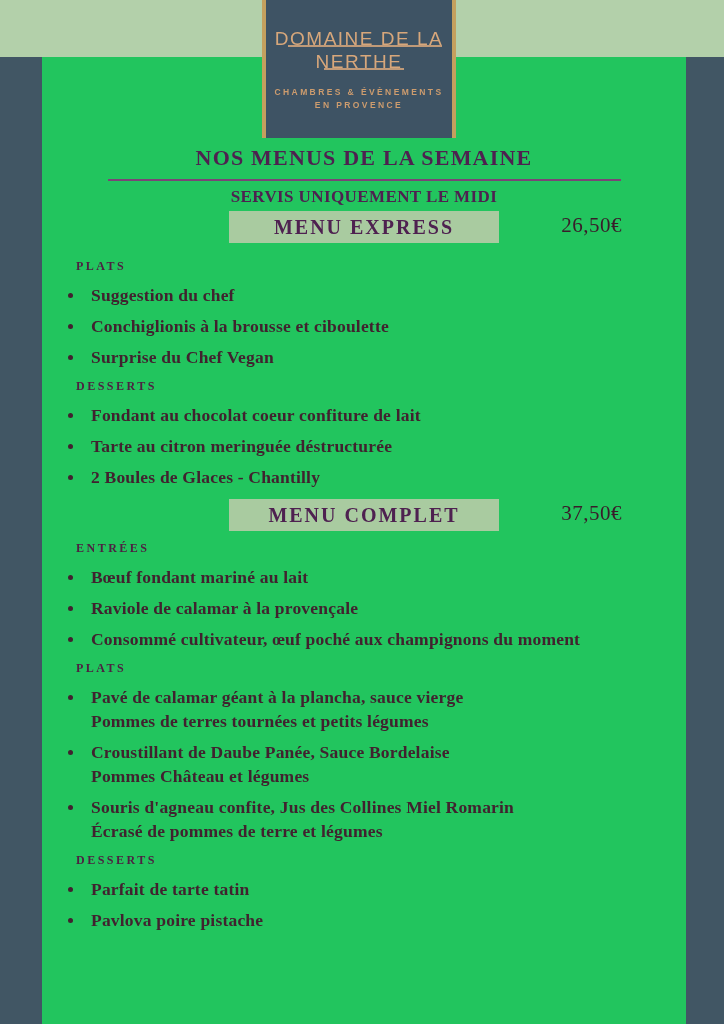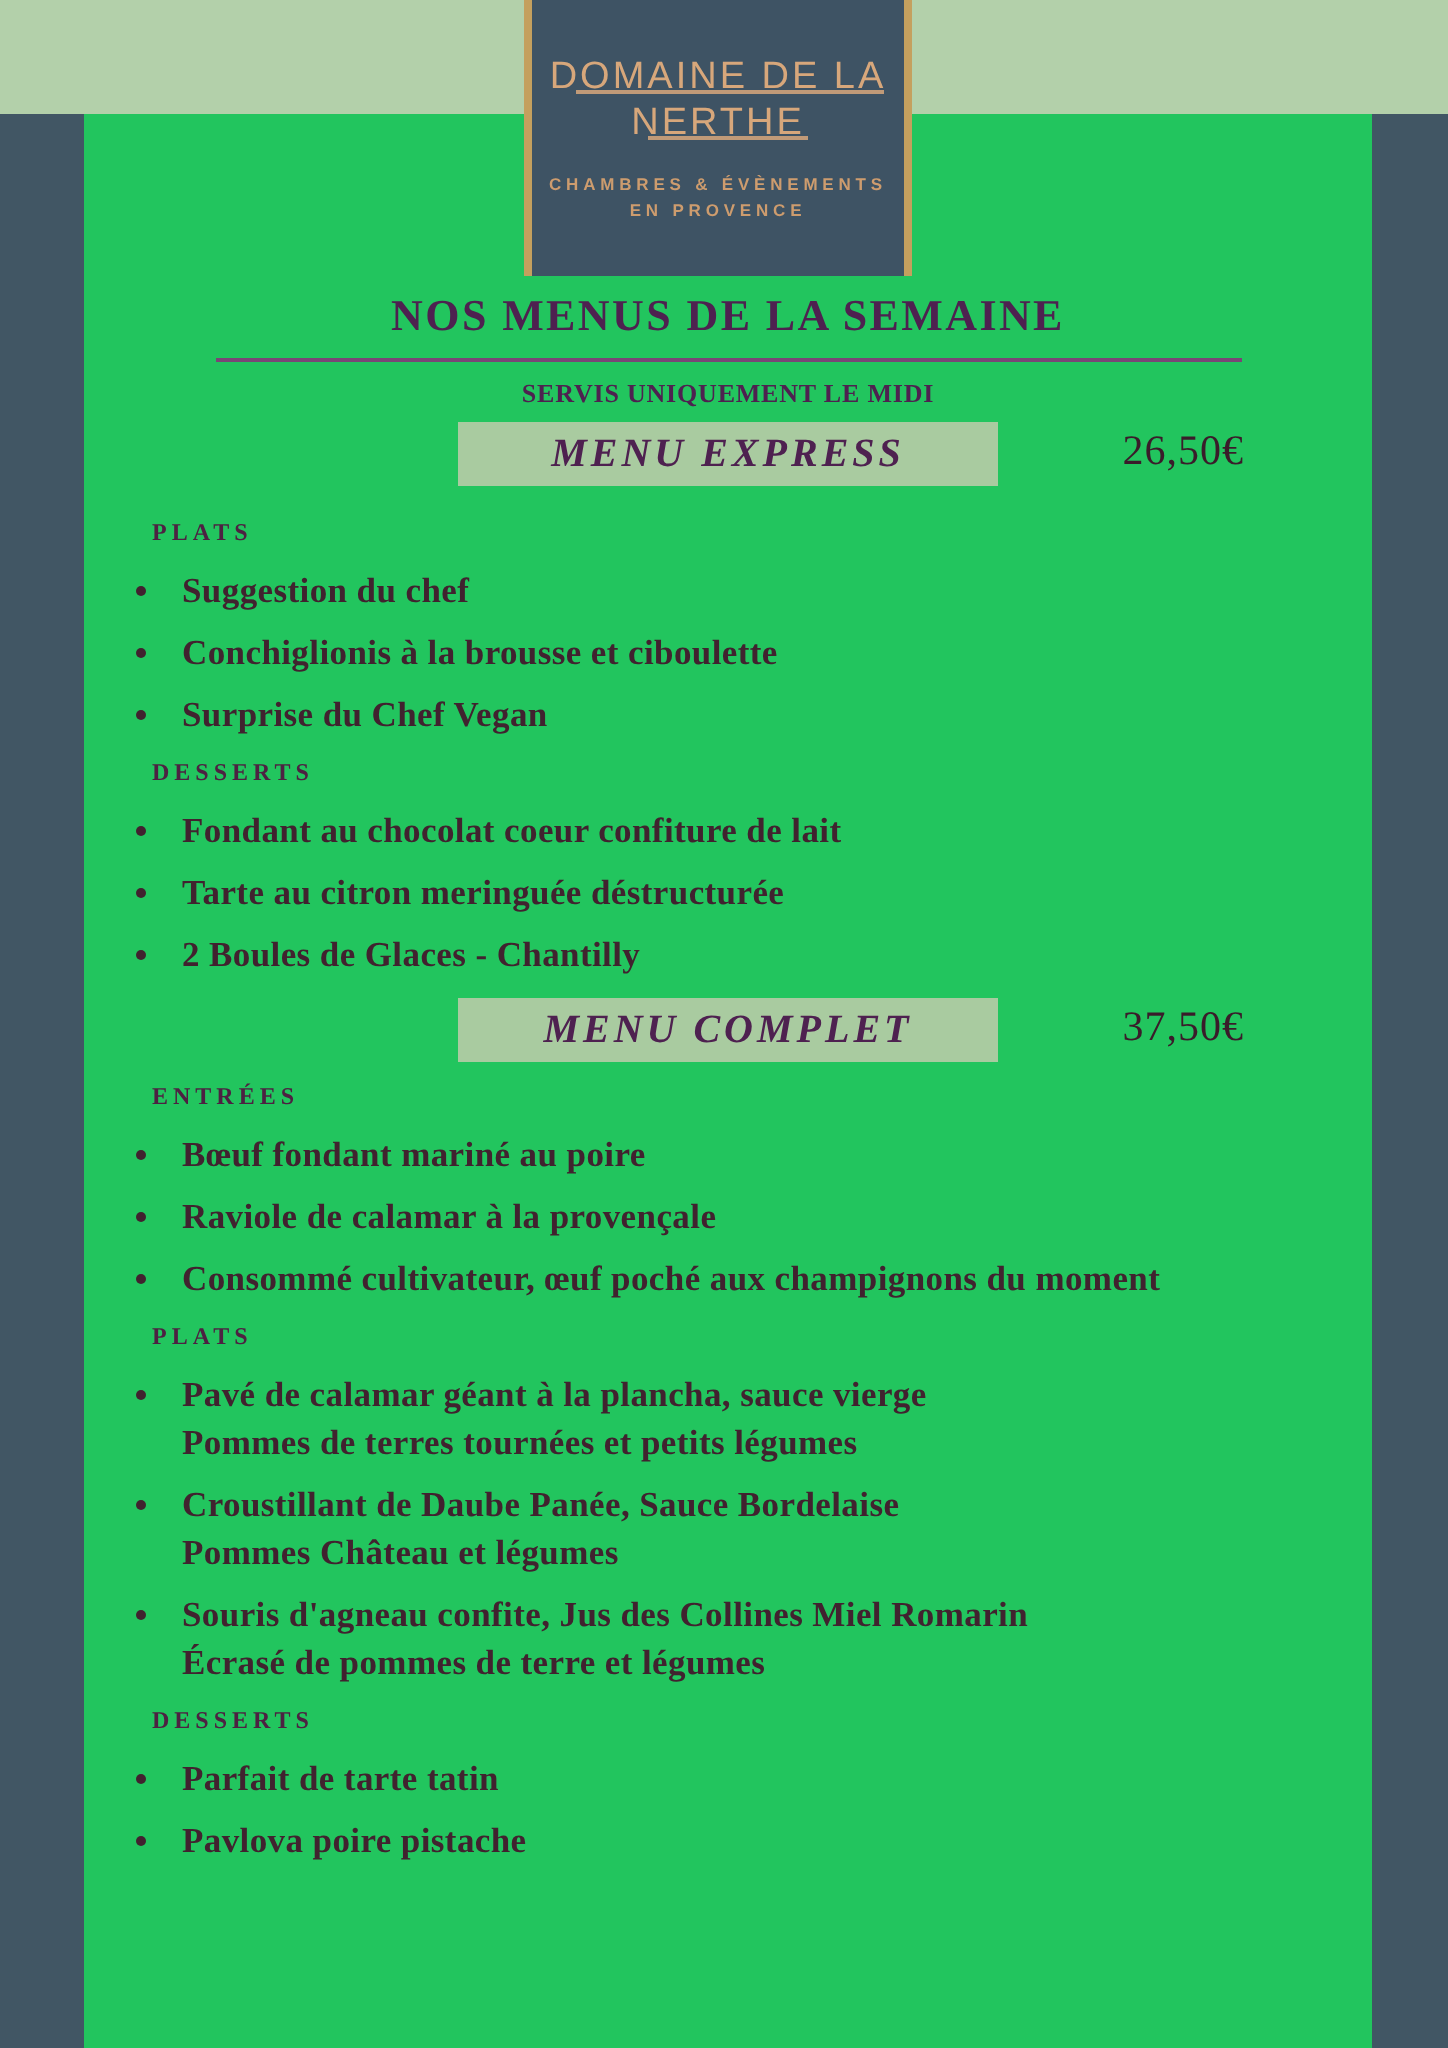--- a/index.html
+++ b/index.html
@@ -79,36 +79,36 @@
     line-height:26px;
   }
   .title-rule{
     width:513px;height:2px;background:var(--plum-line);
     margin:8px auto 0 auto;border:none;
   }
   .page-subtitle{
     margin-top:6px;
     text-align:center;
     color:var(--plum);
-    font-size:13px;
+    font-size:17px;
     font-weight:bold;
     letter-spacing:.4px;
     line-height:20px;
   }
   .menu-header-row{
     position:relative;
     display:flex;justify-content:center;
     margin-top:4px;
     height:32px;
   }
   .menu:nth-child(2) .menu-header-row{margin-top:10px;justify-content:center;}
   .menu-badge{
     background:var(--green-badge);
     width:270px;height:32px;
-    display:flex;align-items:center;justify-content:center;font-style:italic;
+    display:flex;align-items:center;justify-content:center;
   }
   .menu-badge span{
     color:var(--plum);
     font-size:20px;font-weight:bold;letter-spacing:2px;
   }
   .menu-price{
     position:absolute;right:64px;top:2px;
     color:var(--price);
     font-size:21px;
     letter-spacing:.5px;
@@ -218,21 +218,21 @@
             <div class="menu-badge">
               <span>MENU COMPLET</span>
             </div>
             <div class="menu-price">37,50€</div>
           </div>
           <h3 class="section-heading">ENTRÉES</h3>
           <ul class="menu-items">
             <li class="menu-item">
               <span class="bullet-dot"></span>
               <div class="item-text">
-                <div>Bœuf fondant mariné au poire</div>
+                <div>Bœuf fondant mariné au lait</div>
               </div>
             </li>
             <li class="menu-item">
               <span class="bullet-dot"></span>
               <div class="item-text">
                 <div>Raviole de calamar à la provençale</div>
               </div>
             </li>
             <li class="menu-item">
               <span class="bullet-dot"></span>

